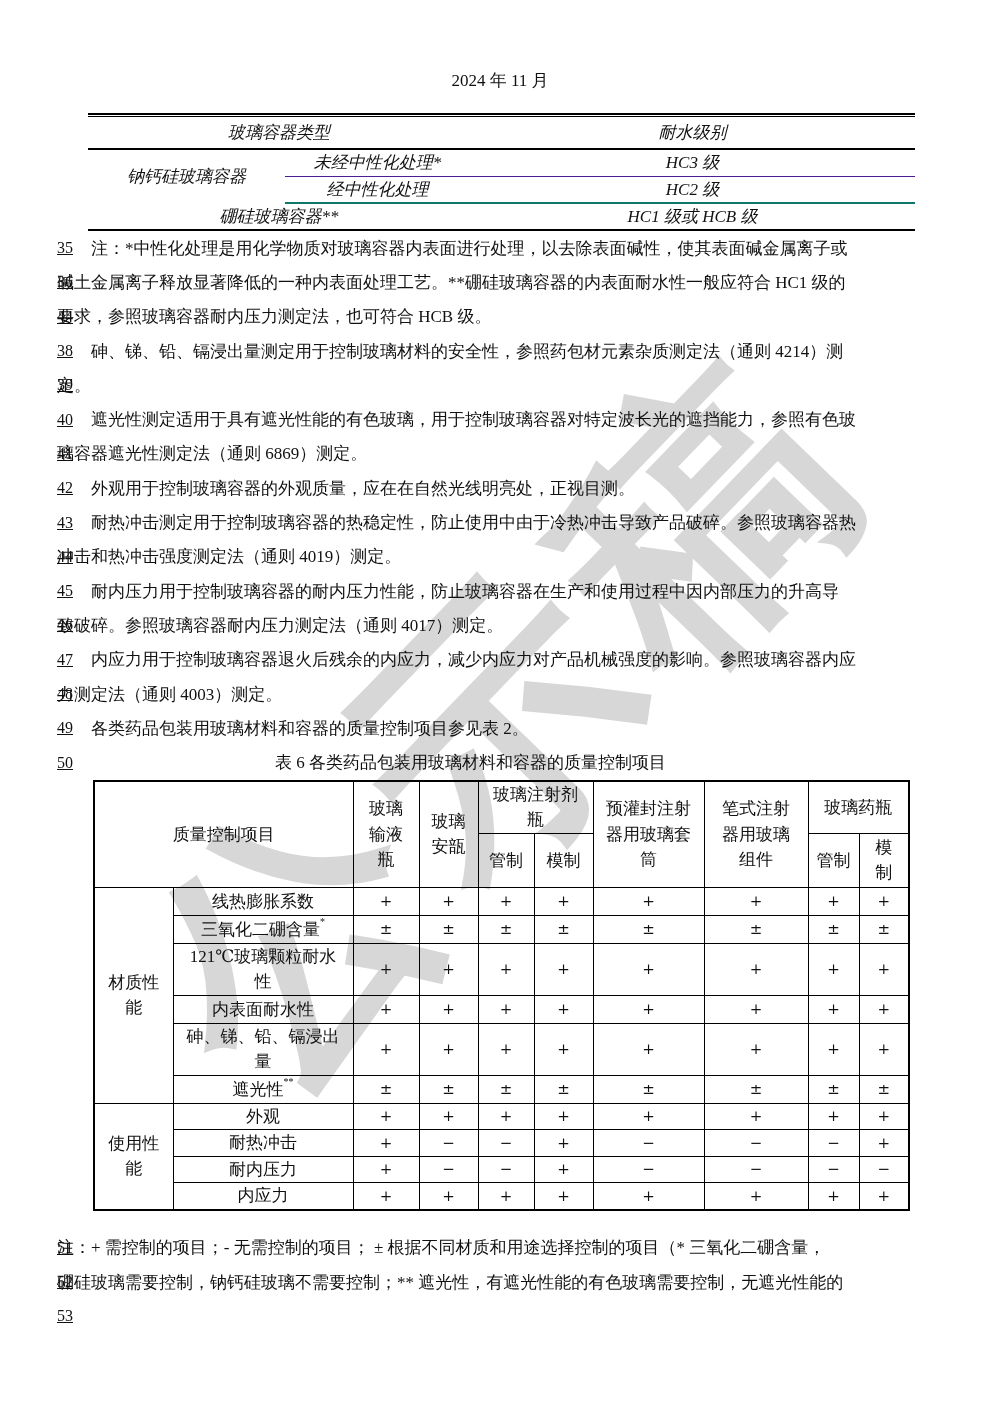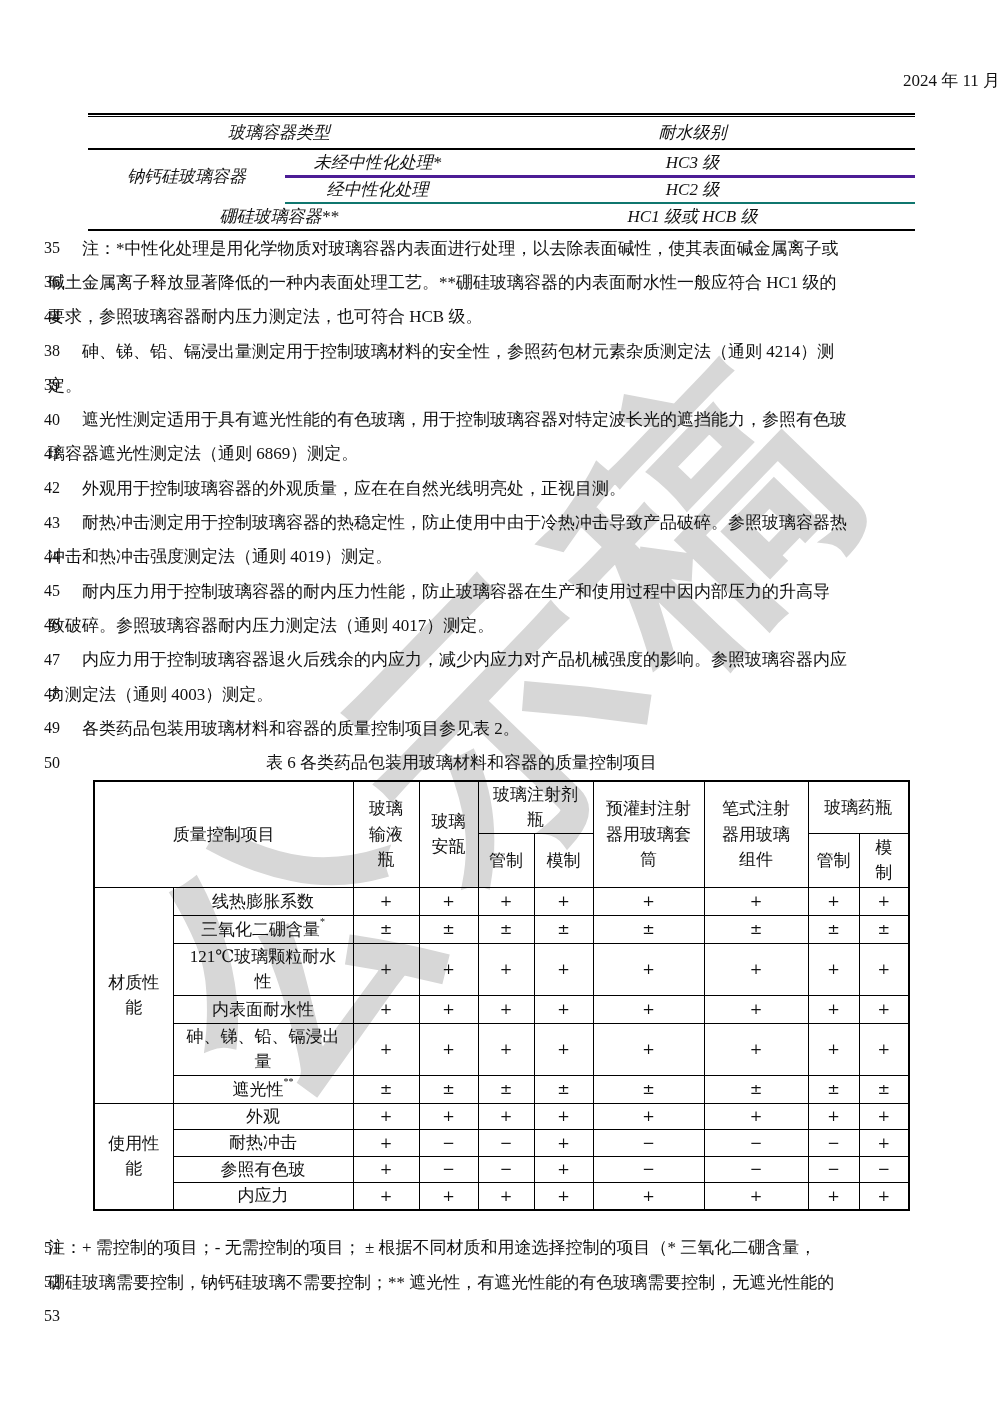--- a/index.html
+++ b/index.html
@@ -8,35 +8,35 @@
     position:relative; width:1000px; height:1414px; margin:0 auto;
     background:#ffffff; color:#111; overflow:hidden;
   }
   .watermark {
     position:absolute; left:505px; top:725px; z-index:0;
     transform:translate(-50%,-50%) rotate(-46deg);
     font-family:"Liberation Sans","DejaVu Sans",sans-serif;
     font-weight:bold; font-size:275px; letter-spacing:18px;
     white-space:nowrap; user-select:none;
   }
-  .date { position:relative; z-index:1; padding-top:70px; text-align:right; font-size:17px; line-height:22px; }
+  .date { position:relative; z-index:1; padding-top:70px; text-align:center; font-size:17px; line-height:22px; }
 
   
   .t1wrap { position:relative; z-index:1; margin:21px 0 0 88px; width:827px;font-style:italic; }
   .double-rule { height:4px; border-top:2px solid #000; border-bottom:1px solid #000; }
   table.t1 { border-collapse:collapse; width:827px; table-layout:fixed; border-bottom:2px solid #000; }
   table.t1 td { text-align:center; font-size:17px; height:27px; }
   tr.t1h td { height:32px; border-bottom:2px solid #000; }
-  td.pl { border-bottom:3px solid #4c1d95; }
+  td.pl { border-bottom:1px solid #4c1d95; }
   tr.t1mid td { border-bottom:2px solid #0f766e; }
 
   
   .flow { position:relative; z-index:1; }
   .line { display:flex; align-items:center; height:34.3px; }
-  .ln { width:48px; padding-left:44px; font-size:16px; flex:none; }
+  .ln { width:48px; padding-left:57px; font-size:16px; flex:none;text-decoration:underline; }
   .lt { width:827px; font-size:17px; white-space:nowrap; }
   .lt.ind { text-indent:34px; }
   .lt.cap { text-align:center; white-space:normal; }
 
   
   table.t2 { border-collapse:collapse; table-layout:fixed; margin-left:93px; border:2px solid #000; }
   table.t2 th, table.t2 td {
     border:1px solid #000; text-align:center; vertical-align:middle;
     font-weight:normal; white-space:pre-line; line-height:1.5; padding:0 1px;
   }
@@ -285,21 +285,21 @@
         <td class="v">+</td>
         <td class="v">−</td>
         <td class="v">−</td>
         <td class="v">+</td>
         <td class="v">−</td>
         <td class="v">−</td>
         <td class="v">−</td>
         <td class="v">+</td>
       </tr>
       <tr class="r25">
-        <td class="item"><span>参照有色玻</span></td>
+        <td class="item"><span>耐内压力</span></td>
         <td class="v">+</td>
         <td class="v">−</td>
         <td class="v">−</td>
         <td class="v">+</td>
         <td class="v">−</td>
         <td class="v">−</td>
         <td class="v">−</td>
         <td class="v">−</td>
       </tr>
       <tr class="r25">

